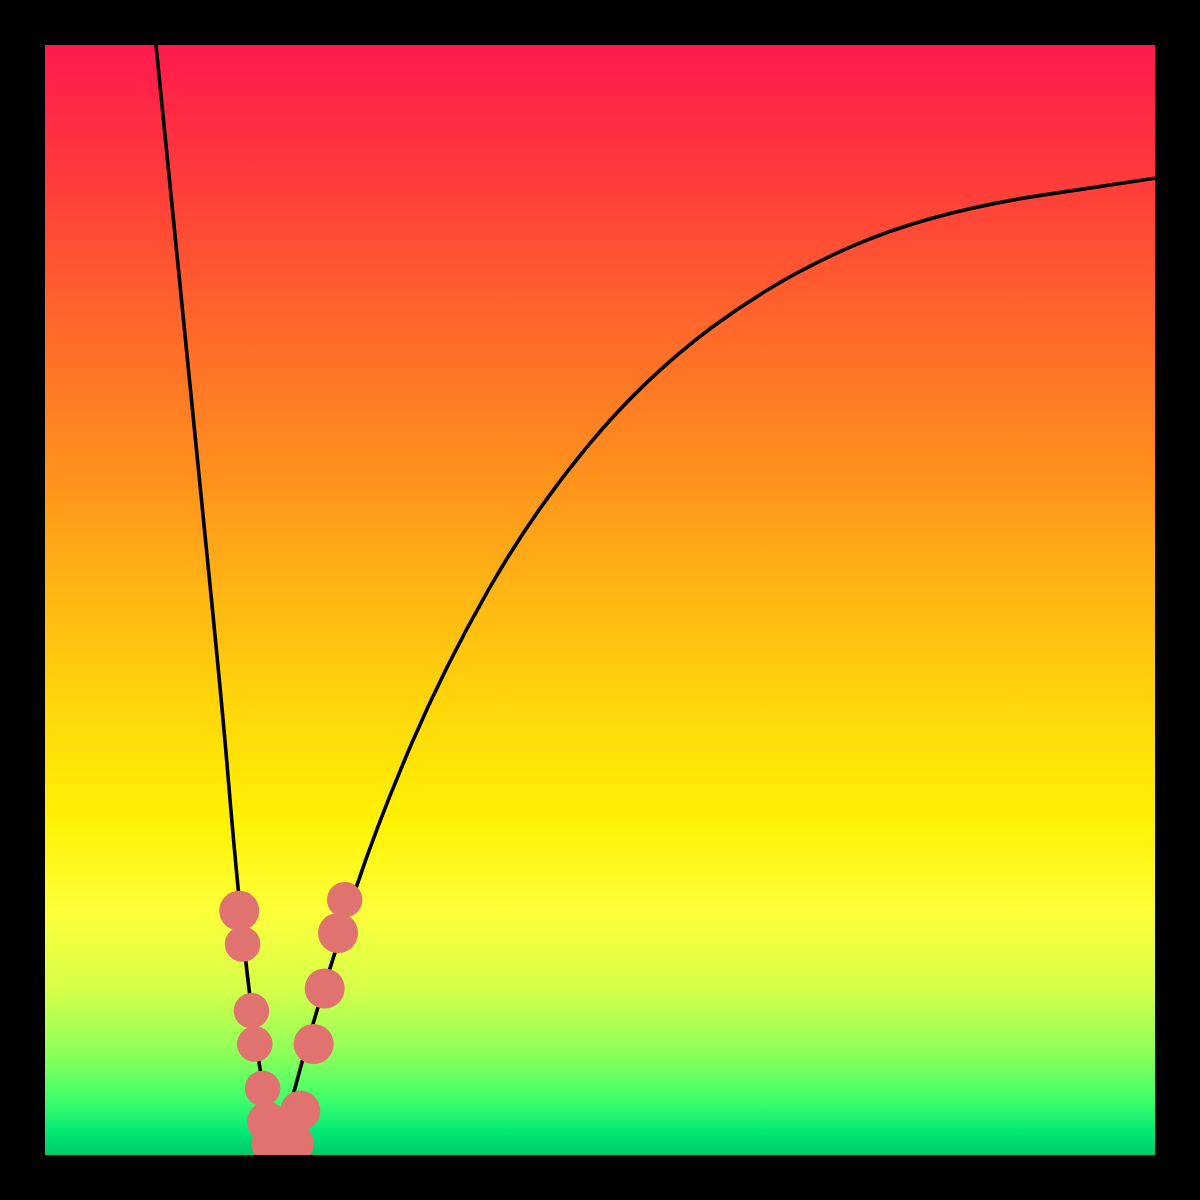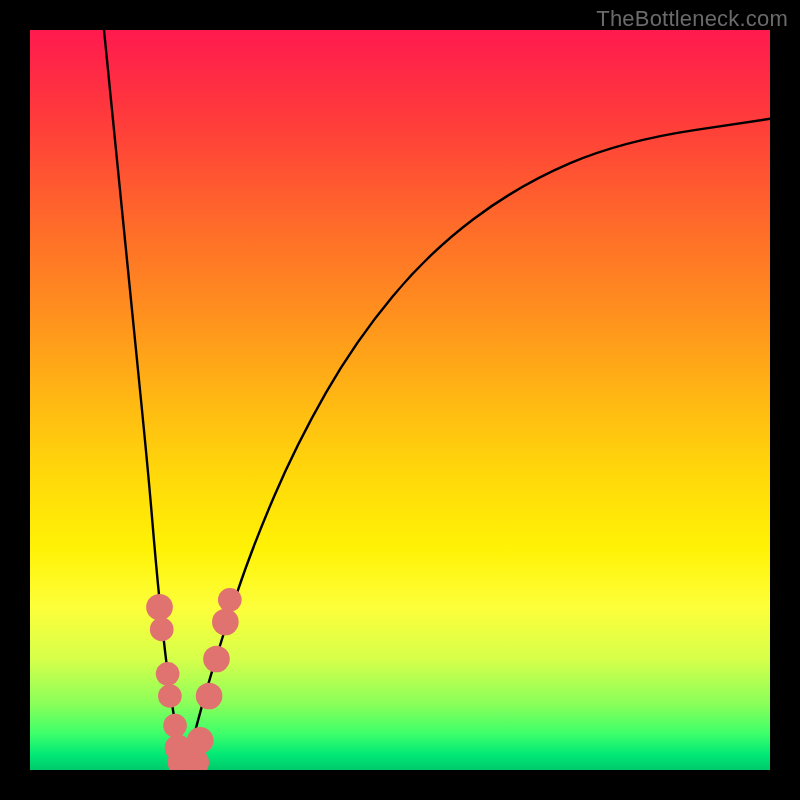--- a/index.html
+++ b/index.html
@@ -55,21 +55,20 @@
     position: absolute;
     left: 0; top: 0;
     width: 740px;
     height: 740px;
   }
 </style>
 </head>
 <body>
 
 <div class="frame">
-  <div class="watermark">TheBottleneck.com</div>
 
   <div class="plot">
     <svg class="curve" viewBox="0 0 740 740" preserveAspectRatio="none">
       <g id="curve-group">
           <path d="M 74.00 0.00 Q 74.00 0.00 81.40 74.00 Q 88.80 148.00 96.20 222.00 Q 103.60 296.00 111.00 370.00 Q 118.40 444.00 122.10 488.40 Q 125.80 532.80 129.50 569.80 Q 133.20 606.80 136.90 636.40 Q 140.60 666.00 144.30 688.20 Q 148.00 710.40 151.70 725.20 Q 155.40 740.00 155.40 740.00 Q 155.40 740.00 162.80 710.40 Q 170.20 680.80 181.30 643.80 Q 192.40 606.80 207.20 562.40 Q 222.00 518.00 244.20 466.20 Q 266.40 414.40 296.00 362.60 Q 325.60 310.80 362.60 266.40 Q 399.60 222.00 444.00 188.70 Q 488.40 155.40 540.20 133.20 Q 592.00 111.00 666.00 99.90 T 740.00 88.80" fill="none" stroke="#000000" stroke-width="2.4" stroke-linecap="round"></path>
         </g>
       <g id="marker-group">
           <circle cx="129.50" cy="577.20" r="13.32" fill="#e0736f"></circle>
           <circle cx="131.72" cy="599.40" r="11.84" fill="#e0736f"></circle>
           <circle cx="137.64" cy="643.80" r="11.84" fill="#e0736f"></circle>

